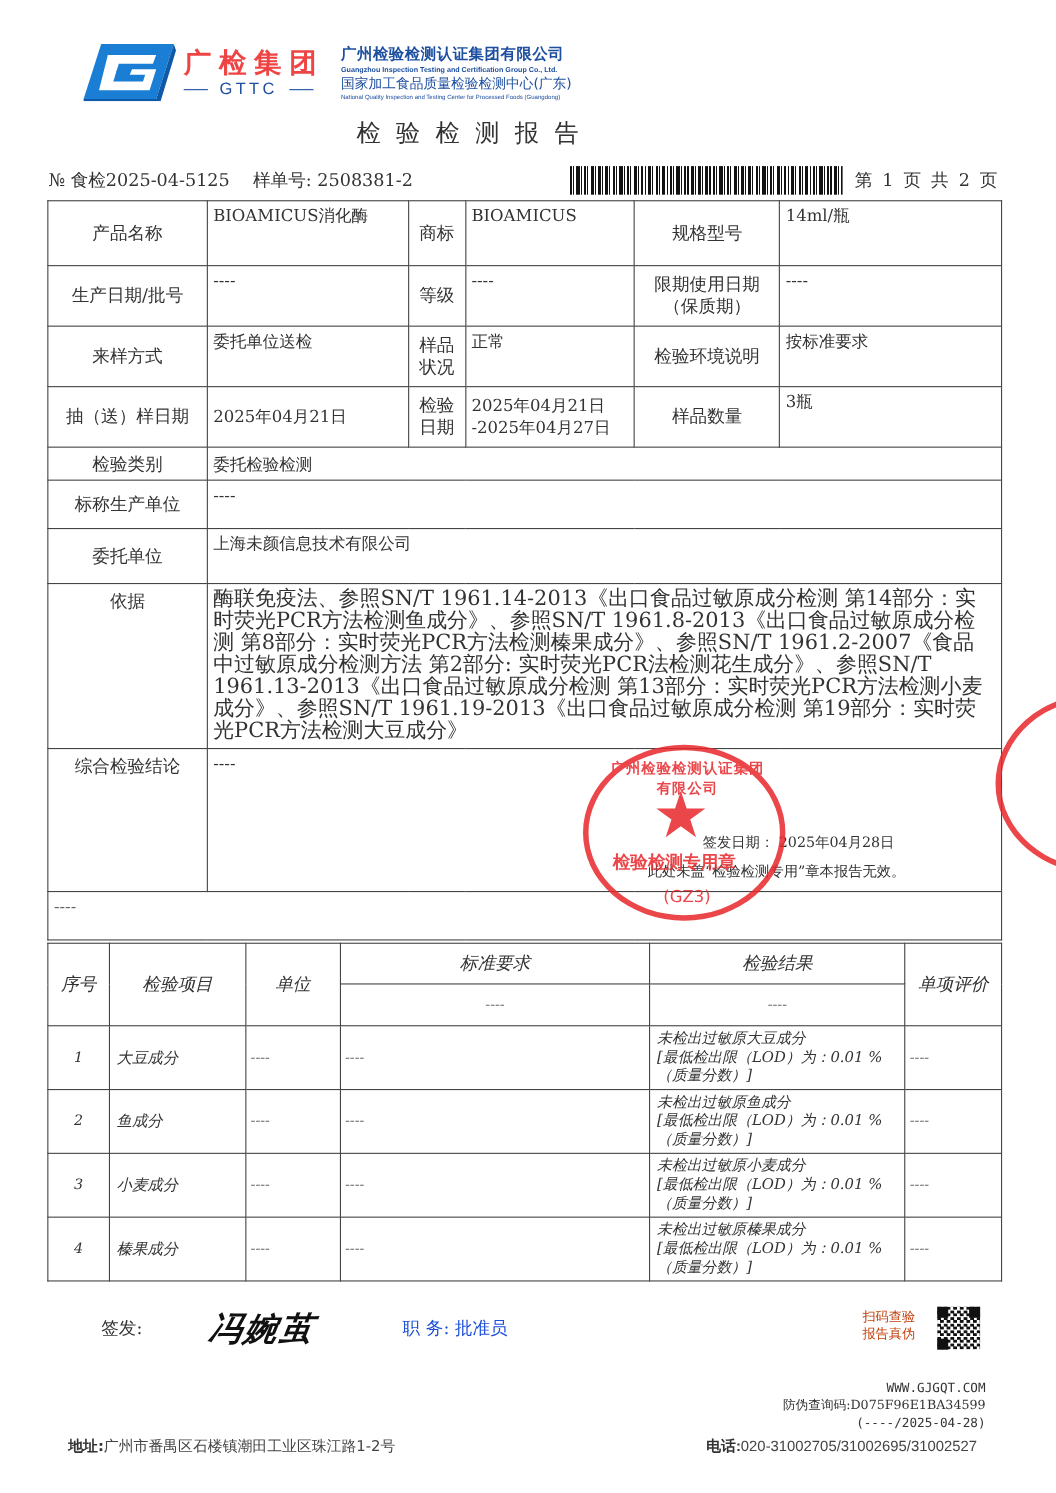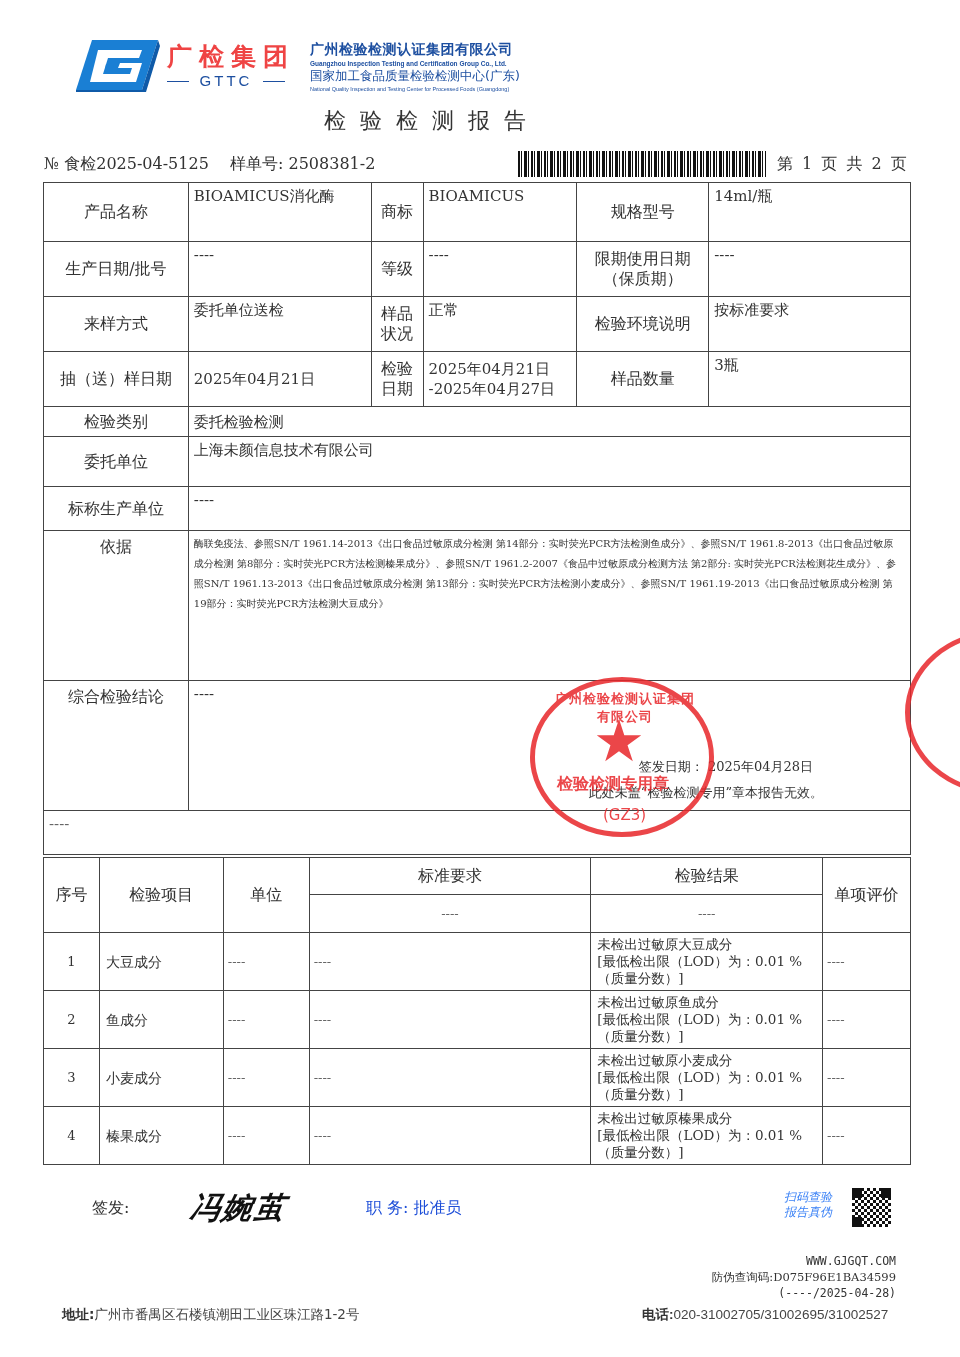--- a/index.html
+++ b/index.html
@@ -27,45 +27,45 @@
     background: repeating-linear-gradient(90deg, #111 0 2px, #fff 2px 3px, #111 3px 4px, #fff 4px 6px, #111 6px 9px, #fff 9px 10px, #111 10px 11px, #fff 11px 13px); }
   .page-no { position: absolute; left: 777px; top: 154px; font-size: 16px; color: #333; letter-spacing: 2px; }
 
   
   table.info { position: absolute; left: 43px; top: 182px; width: 868px; border-collapse: collapse; font-size: 16px; color: #333; }
   table.info td { border: 1.5px solid #444; vertical-align: top; padding: 3px 5px; line-height: 20px; }
   td.lbl { text-align: center; vertical-align: middle !important; }
   td.lbl.top { vertical-align: top !important; padding-top: 6px; }
   td.val { font-size: 15px; }
 
-  .basis { font-size: 10px; line-height: 20.5px; padding-right: 8px !important; }
+  .basis { font-size: 19px; line-height: 20.5px; padding-right: 8px !important; }
 
   .conclusion-cell { position: relative; }
   .issue-date { position: absolute; left: 450px; top: 76px; font-size: 13px; white-space: nowrap; }
   .stamp-note { position: absolute; left: 400px; top: 102px; font-size: 13px; white-space: nowrap; }
 
   table.results { position: absolute; left: 43px; top: 857px; width: 868px; border-collapse: collapse; font-size: 16px; color: #333; }
-  table.results td { border: 1.5px solid #444; text-align: center; vertical-align: middle; line-height: 18px; }
+  table.results td { border: 1.5px solid #444; text-align: center; vertical-align: middle; line-height: 18px; font-style: italic; }
   table.results td.item { text-align: left; padding-left: 6px; font-size: 14px; }
   table.results td.dash { text-align: left; padding-left: 4px; font-size: 13px; color: #666; }
   table.results td.result { text-align: left; padding: 2px 6px; font-size: 13.5px; line-height: 17px; }
   table.results td.seq { font-size: 13px; }
 
   
   .seal { position: absolute; border: 5px solid #e8262a; border-radius: 50%; opacity: 0.85; pointer-events: none; }
   .seal-main { left: 530px; top: 677px; width: 184px; height: 160px; }
   .seal-side { left: 905px; top: 630px; width: 190px; height: 165px; }
   .seal-star { position: absolute; color: #e8262a; font-size: 58px; line-height: 1; }
   .seal-text { position: absolute; color: #e8262a; font-family: "DejaVu Sans", sans-serif; font-weight: bold; }
 
   
   .sign-lbl { position: absolute; left: 92px; top: 1198px; font-size: 16px; color: #333; }
   .signature { position: absolute; left: 190px; top: 1188px; font-size: 30px; font-family: "DejaVu Serif", serif; font-style: italic; font-weight: bold; color: #111; transform: skewX(-8deg); letter-spacing: 2px; }
   .position { position: absolute; left: 366px; top: 1198px; font-size: 16px; color: #1d4ed8; }
-  .qr-lbl { position: absolute; left: 784px; top: 1190px; font-size: 12px; line-height: 15px; color: #3b82f6; font-style: italic; }
+  .qr-lbl { position: absolute; left: 784px; top: 1190px; font-size: 12px; line-height: 15px; color: #c2410c; }
   .qr { position: absolute; left: 852px; top: 1188px; width: 39px; height: 39px;
     background:
       linear-gradient(#111,#111) 0 0/10px 10px no-repeat,
       linear-gradient(#111,#111) 29px 0/10px 10px no-repeat,
       linear-gradient(#111,#111) 0 29px/10px 10px no-repeat,
       repeating-conic-gradient(#111 0 25%, #fff 0 50%) 0 0/6px 6px; }
   .verify { position: absolute; right: 64px; top: 1253px; font-size: 11.5px; line-height: 16px; text-align: right; color: #333; font-family: "DejaVu Sans Mono", monospace; }
   .verify .cn { font-family: "DejaVu Serif", serif; }
   .addr { position: absolute; left: 62px; top: 1306px; font-size: 13.5px; color: #444; font-family: "DejaVu Sans", sans-serif; }
   .addr b, .tel b { font-weight: bold; color: #333; }
@@ -134,27 +134,27 @@
     <td class="val" style="vertical-align:middle">2025年04月21日</td>
     <td class="lbl">检验日期</td>
     <td class="val" style="vertical-align:middle">2025年04月21日 -2025年04月27日</td>
     <td class="lbl">样品数量</td>
     <td class="val">3瓶</td>
   </tr>
   <tr style="height:30px">
     <td class="lbl">检验类别</td>
     <td class="val" colspan="5" style="vertical-align:middle">委托检验检测</td>
   </tr>
+  <tr style="height:44px">
+    <td class="lbl">标称生产单位</td>
+    <td class="val" colspan="5">----</td>
+  </tr>
   <tr style="height:50px">
     <td class="lbl">委托单位</td>
     <td class="val" colspan="5">上海未颜信息技术有限公司</td>
-  </tr>
-  <tr style="height:44px">
-    <td class="lbl">标称生产单位</td>
-    <td class="val" colspan="5">----</td>
   </tr>
   <tr style="height:150px">
     <td class="lbl top">依据</td>
     <td class="basis" colspan="5">酶联免疫法、参照SN/T  1961.14-2013《出口食品过敏原成分检测 第14部分：实时荧光PCR方法检测鱼成分》、参照SN/T  1961.8-2013《出口食品过敏原成分检测 第8部分：实时荧光PCR方法检测榛果成分》、参照SN/T  1961.2-2007《食品中过敏原成分检测方法 第2部分: 实时荧光PCR法检测花生成分》、参照SN/T  1961.13-2013《出口食品过敏原成分检测  第13部分：实时荧光PCR方法检测小麦成分》、参照SN/T  1961.19-2013《出口食品过敏原成分检测  第19部分：实时荧光PCR方法检测大豆成分》</td>
   </tr>
   <tr style="height:130px">
     <td class="lbl top">综合检验结论</td>
     <td class="val conclusion-cell" colspan="5">
       <span>----</span>
       <span class="issue-date">签发日期：  2025年04月28日</span>

